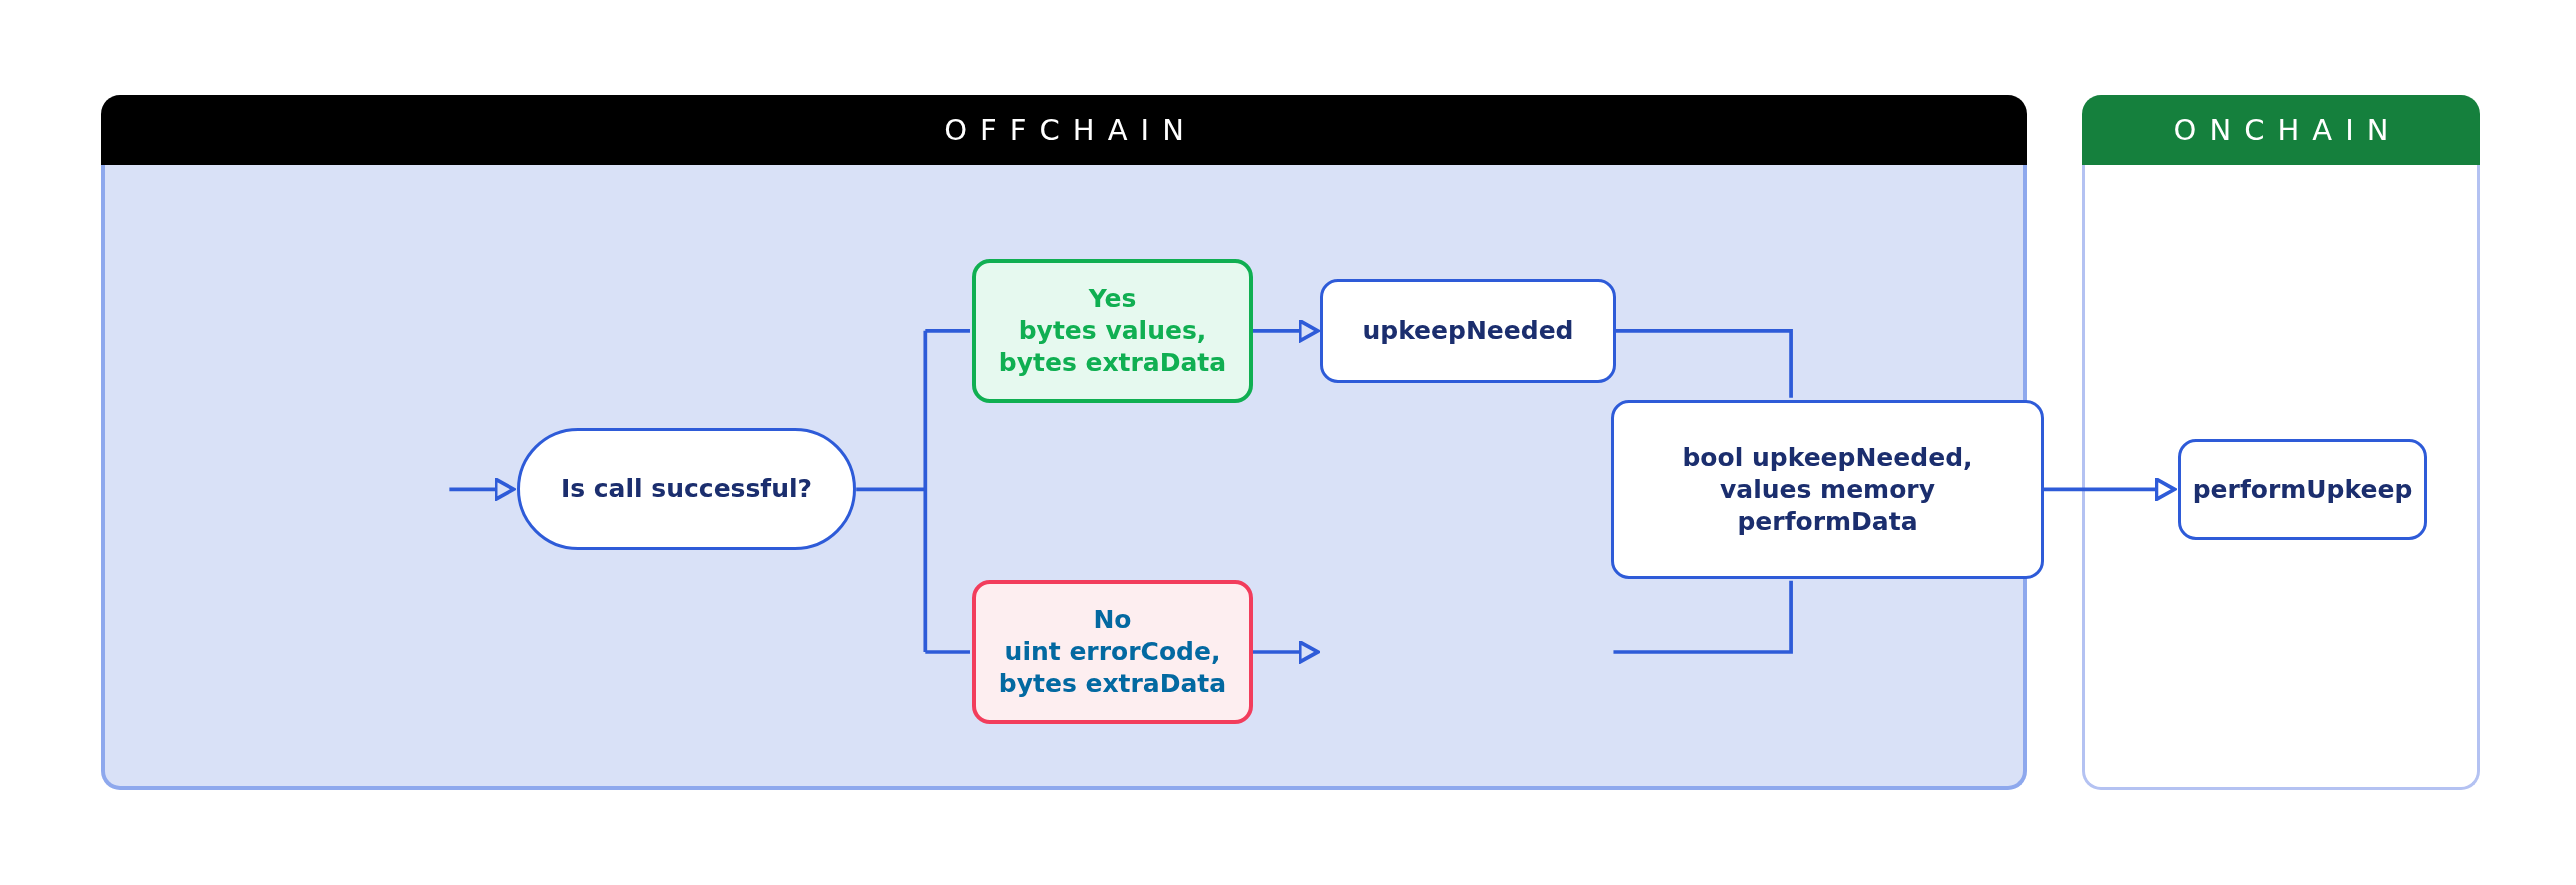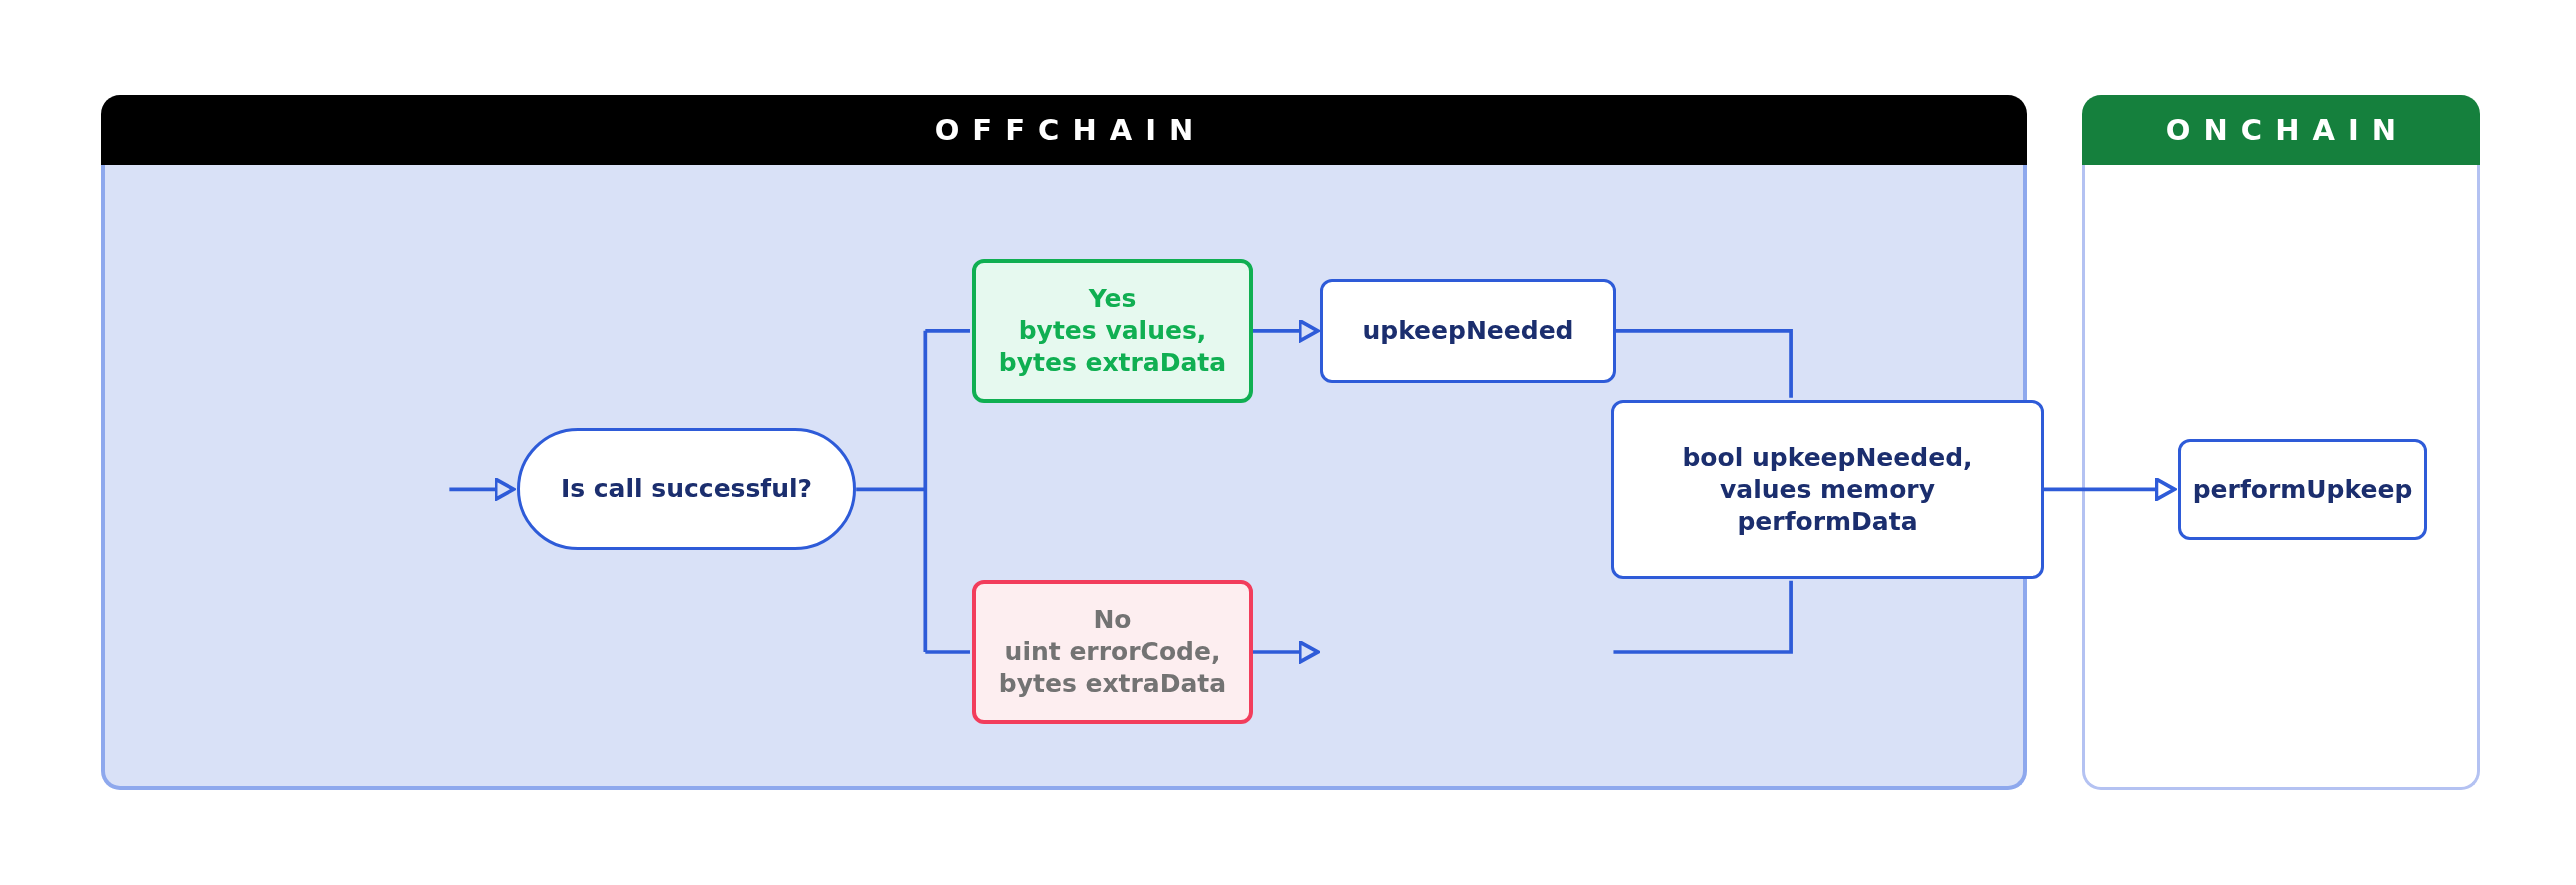--- a/index.html
+++ b/index.html
@@ -8,46 +8,46 @@
     width:2576px;height:886px;
     background:#ffffff;
     font-family:"DejaVu Sans","Liberation Sans",sans-serif;
     overflow:hidden;
   }
   
   .container{position:absolute;top:95px;height:696px;}
   .container .hdr{
     height:70px;display:flex;align-items:center;justify-content:center;
     border-radius:19px 19px 0 0;
-    color:#ffffff;font-size:29px;font-weight:700;
+    color:#ffffff;font-size:29px;font-weight:400;
     letter-spacing:0.45em;text-indent:0.45em;
   }
   .container .bd{
     box-sizing:border-box;
     height:625px;
     border-radius:0 0 19px 19px;
   }
   .offchain{left:101px;width:1926px;}
   .offchain .hdr{background:#000000;}
   .offchain .bd{background:#d9e1f7;border:4.3px solid #8ea8ed;border-top:none;}
   .onchain{left:2082px;width:398px;}
   .onchain .hdr{background:#15803d;}
   .onchain .bd{background:#ffffff;border:3.2px solid #b4c2f2;border-top:none;}
 
   
   .node{
     position:absolute;box-sizing:border-box;
     display:flex;flex-direction:column;align-items:center;justify-content:center;
-    background:#ffffff;border:3.2px solid #2e5bd8;border-radius:12px;
+    background:#ffffff;border:3.2px solid #2e5bd8;border-radius:18px;
     color:#1b2e6e;font-weight:700;font-size:25px;line-height:32px;
     text-align:center;
   }
   .node.pill{border-radius:64px;text-align:right;}
   .node.green{background:#e6f9ef;border:4.3px solid #10af52;color:#10af52;}
-  .node.red{background:#fdeef0;border:4.3px solid #f23d5c;color:#737373;}
+  .node.red{background:#fdeef0;border:4.3px solid #f23d5c;color:#0369a1;}
 
   .n-revert       {left:158px; top:431px; width:291px; height:117px;}
   .n-question     {left:517px; top:428px; width:339px; height:122px;}
   .n-yes          {left:972px;top:259px; width:281px; height:144px;}
   .n-no           {left:972px;top:580px;width:281px; height:144px;}
   .n-callback     {left:1320px;top:279px; width:296px; height:104px;}
   .n-errorhandler {left:1320px;top:600px;width:296px; height:104px;}
   .n-upkeepneeded {left:1611px;top:400px; width:433px; height:179px;}
   .n-perform      {left:2178px;top:439px; width:249px; height:101px;}
 

